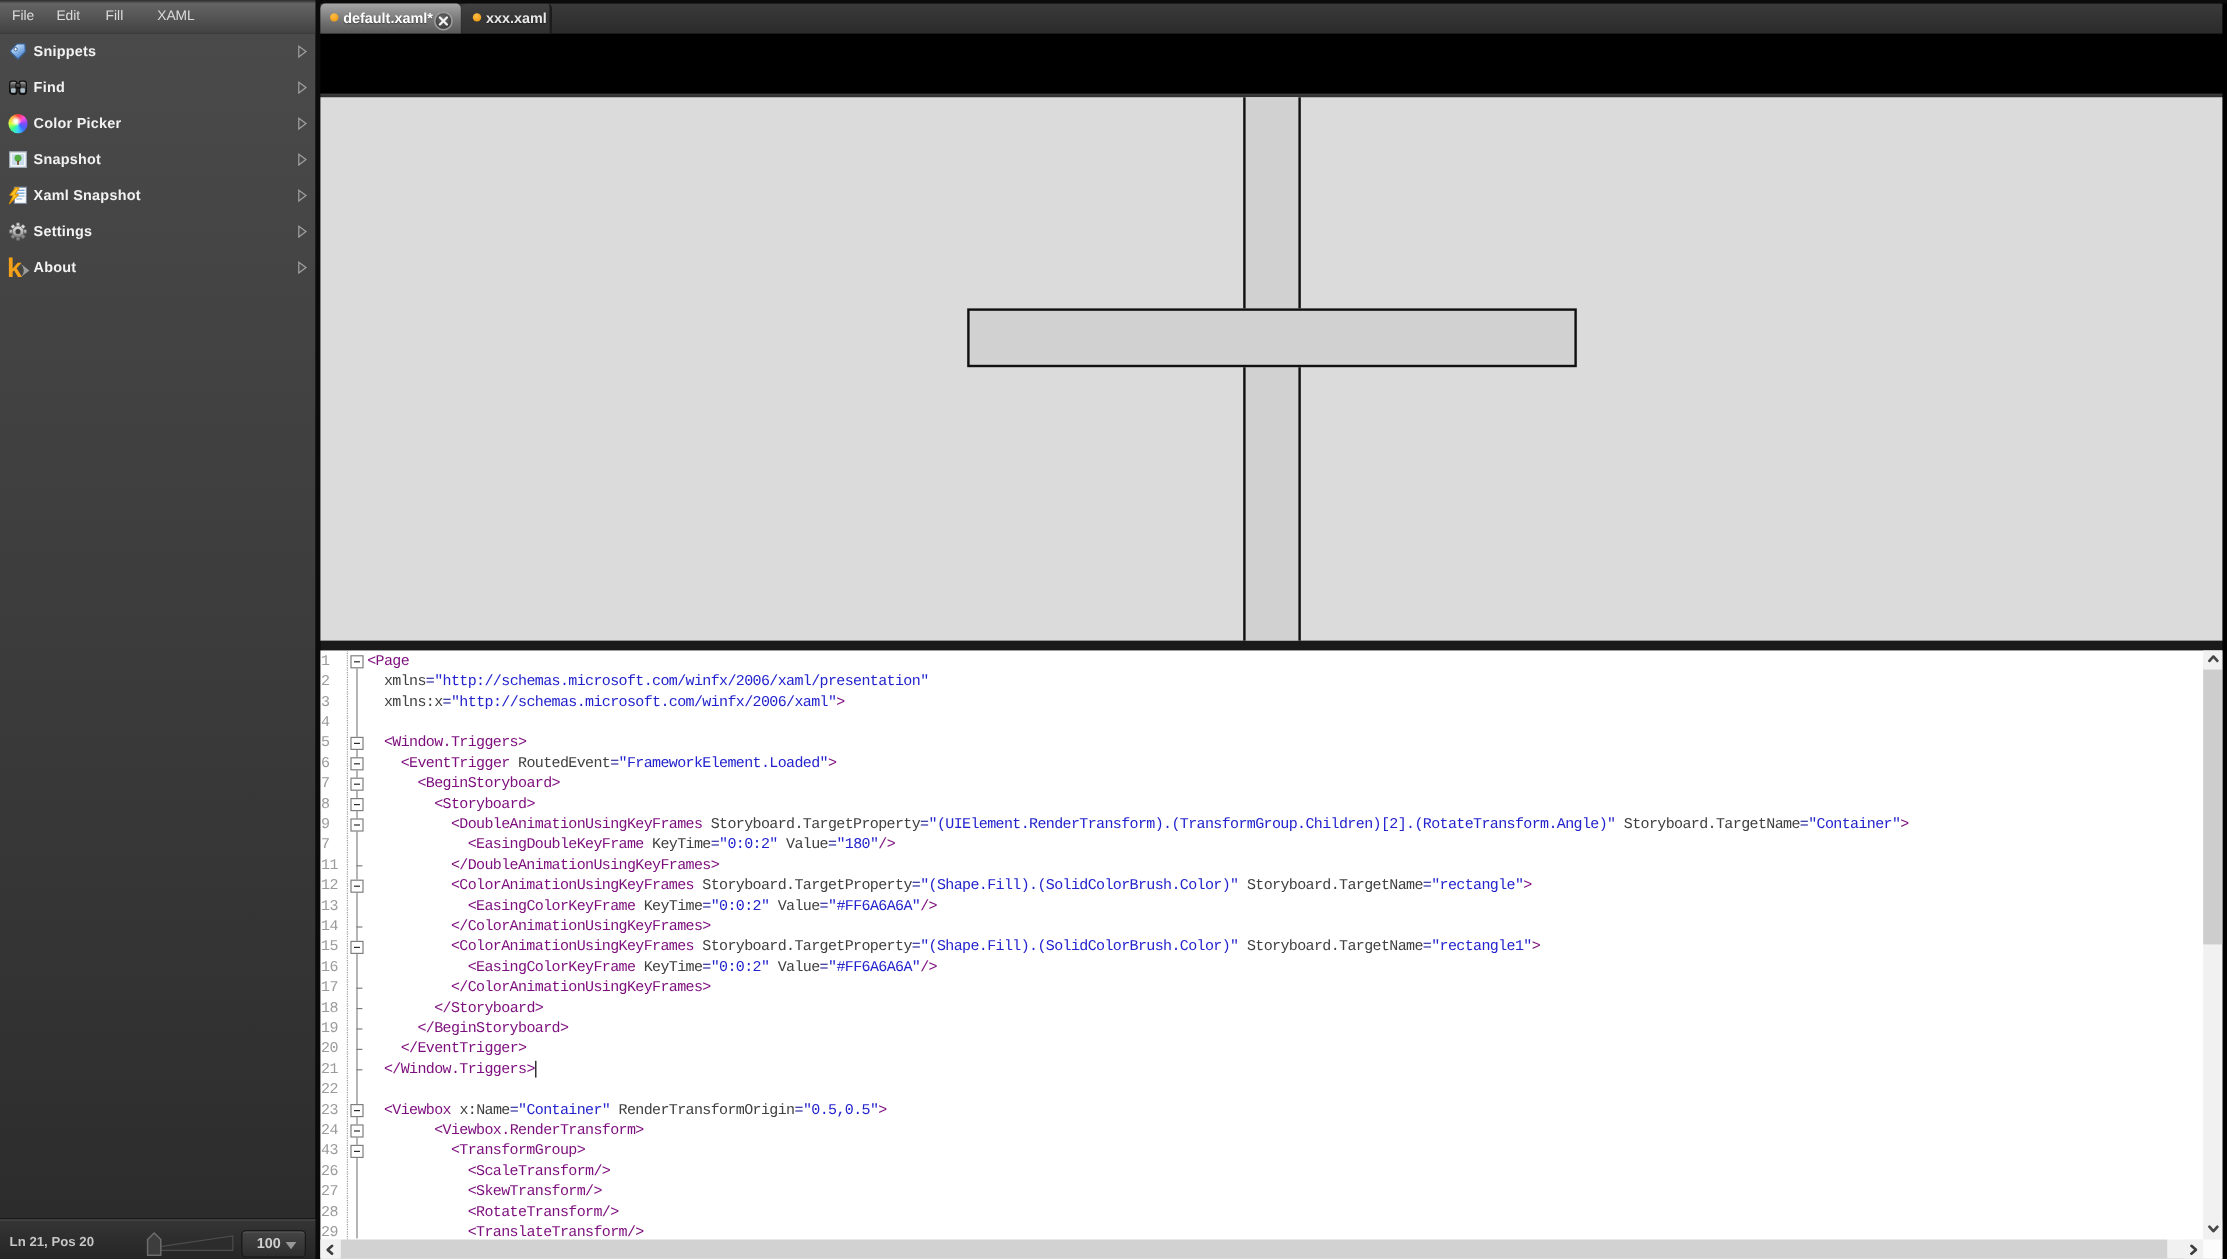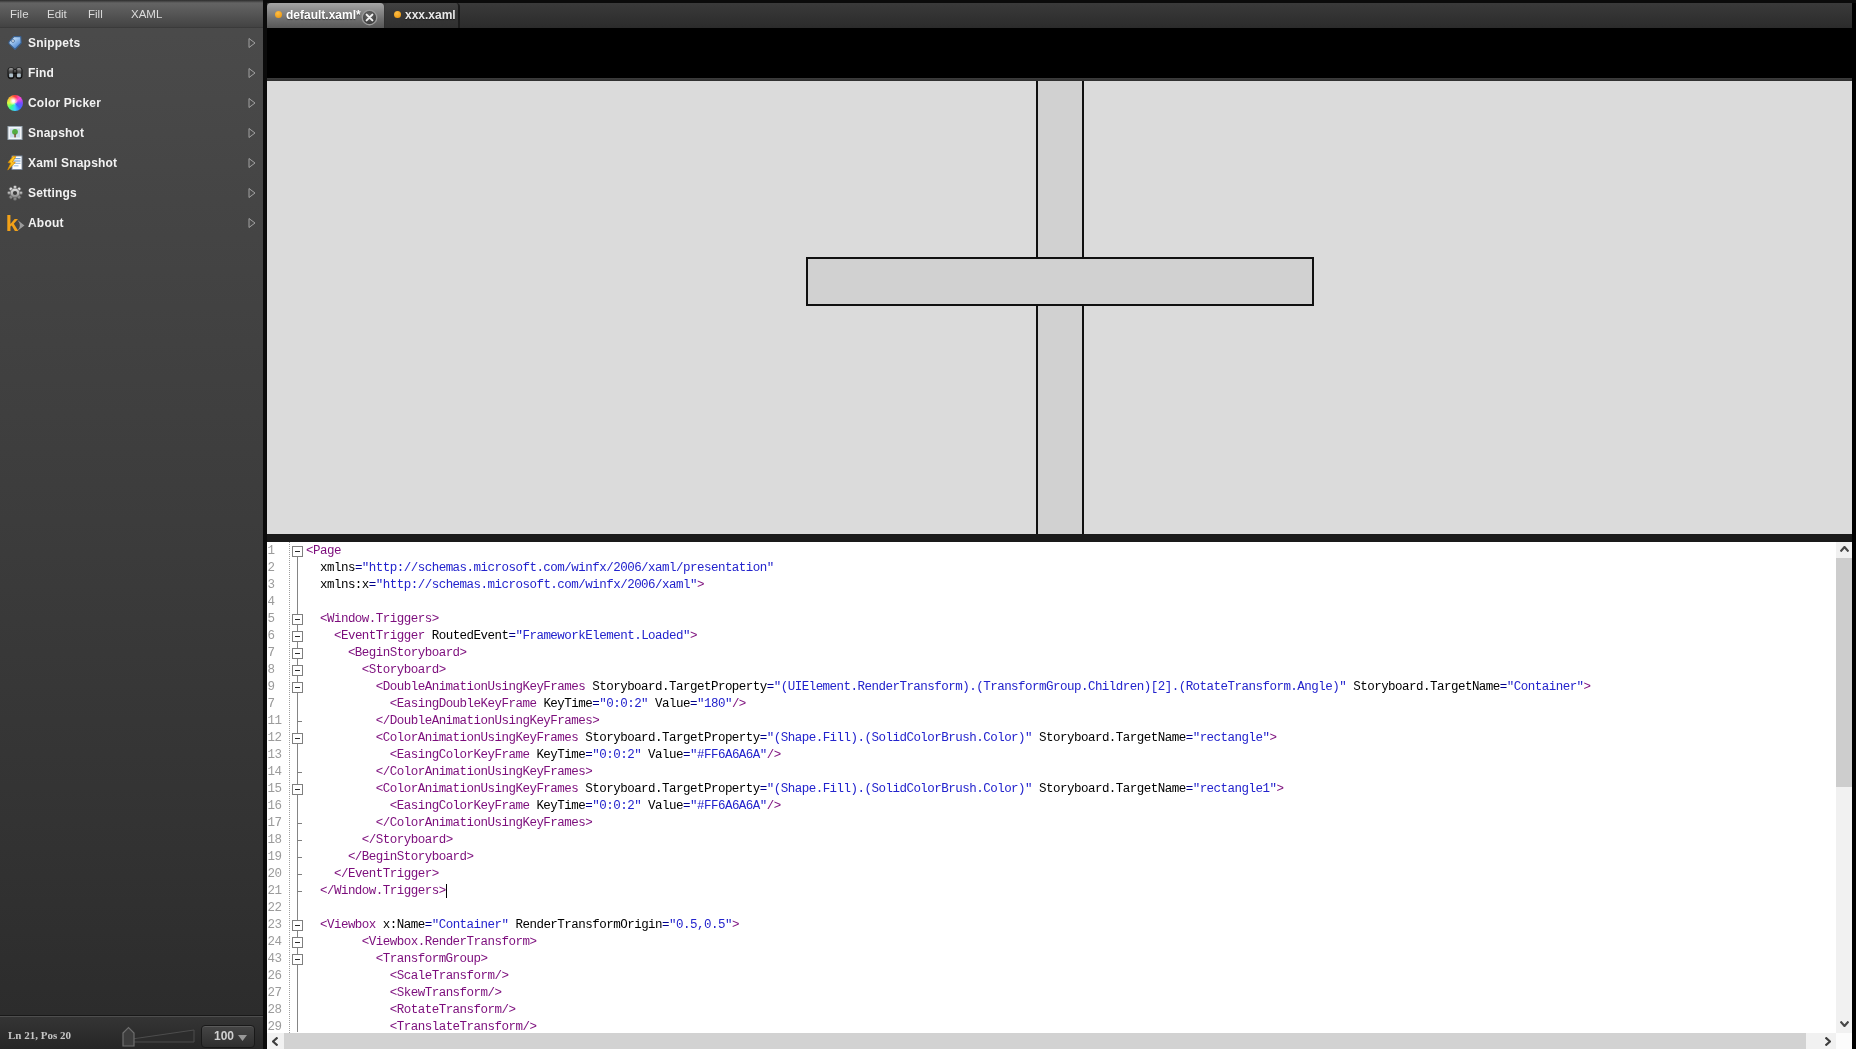--- a/index.html
+++ b/index.html
@@ -14,21 +14,21 @@
 #items { position:absolute; left:0; top:28px; width:100%; }
 .item { position:absolute; left:0; width:100%; height:30px; }
 .item .label { position:absolute; left:28px; top:50%; transform:translateY(-50%);
   color:#f2f2f2; font-size:12px; font-weight:bold; letter-spacing:0.2px;text-align:right; }
 .item .ic { position:absolute; left:7px; top:50%; transform:translateY(-50%); width:16px; height:16px; }
 .item .arr { position:absolute; left:248px; top:50%; transform:translateY(-50%); }
 
 #statusbar { position:absolute; left:0; top:1015px; width:100%; height:34px;
   border-top:1px solid #191919; box-shadow:inset 0 1px 0 #4e4e4e;
   background:linear-gradient(180deg,#353535,#262626); }
-#lnpos { position:absolute; left:8px; top:13px; color:#c6c6c6; font-size:11px; font-weight:bold;font-family:Liberation Serif, serif; }
+#lnpos { position:absolute; left:8px; top:13px; color:#c6c6c6; font-size:11px; font-weight:bold; }
 
 
 #divider { position:absolute; left:263px; top:0; width:4px; height:1049px; background:#0b0b0b; }
 #topborder { position:absolute; left:267px; top:0; width:1589px; height:3px; background:#0b0b0b; }
 
 #tabstrip { position:absolute; left:267px; top:3px; width:1585px; height:25px;
   background:linear-gradient(180deg,#3a3a3a,#2b2b2b); }
 #tab1 { position:absolute; left:0px; top:0px; width:117px; height:25px; border-radius:4px 4px 0 0;
   background:linear-gradient(180deg,#a6a6a6 0px,#8a8a8a 8px,#6f6f6f 16px,#585858 25px); }
 #tab2 { position:absolute; left:118px; top:0px; width:75px; height:25px; border-radius:4px 4px 0 0;
@@ -56,21 +56,21 @@
   background:#d1d1d1; border:2px solid #101010; }
 
 #splitter { position:absolute; left:267px; top:534px; width:1585px; height:8px; background:#1a1a1a; }
 
 
 #editor { position:absolute; left:267px; top:542px; width:1585px; height:507px;
   background:#fff; overflow:hidden;
   font-family:"Liberation Mono", monospace; font-size:12.5px; letter-spacing:-0.52px; }
 .cl { position:absolute; left:39px; height:17px; line-height:17px; white-space:pre; }
 .ln { position:absolute; left:0.5px; height:17px; line-height:17px; color:#9b9b9b; }
-.ct { color:#7c0d7c; } .ca { color:#000000; } .ce { color:#00008b; } .cv { color:#2323cd; }
+.ct { color:#7c0d7c; } .ca { color:#404040; } .ce { color:#00008b; } .cv { color:#2323cd; }
 #gutterline { position:absolute; left:22px; top:0; width:0px; height:491px; border-left:1px dotted #9f9f9f; }
 #foldline { position:absolute; left:30px; top:8px; width:1px; height:482px; background:#858585; }
 .fb { position:absolute; left:25px; width:11px; height:11px; background:#fff; border:1px solid #7f7f7f; }
 .fm { position:absolute; left:2px; top:4px; width:5px; height:1px; background:#2b2b2b; }
 .ft { position:absolute; left:30px; width:5px; height:1px; background:#7f7f7f; }
 #caret { position:absolute; left:178.6px; top:342.0px; width:1.6px; height:14px; background:#000; }
 
 
 #vscroll { position:absolute; left:1569px; top:0; width:16px; height:491px; background:#f1f1f1; }
 #vthumb { position:absolute; left:0px; top:15px; width:16px; height:230px; background:#cdcdcd; }

